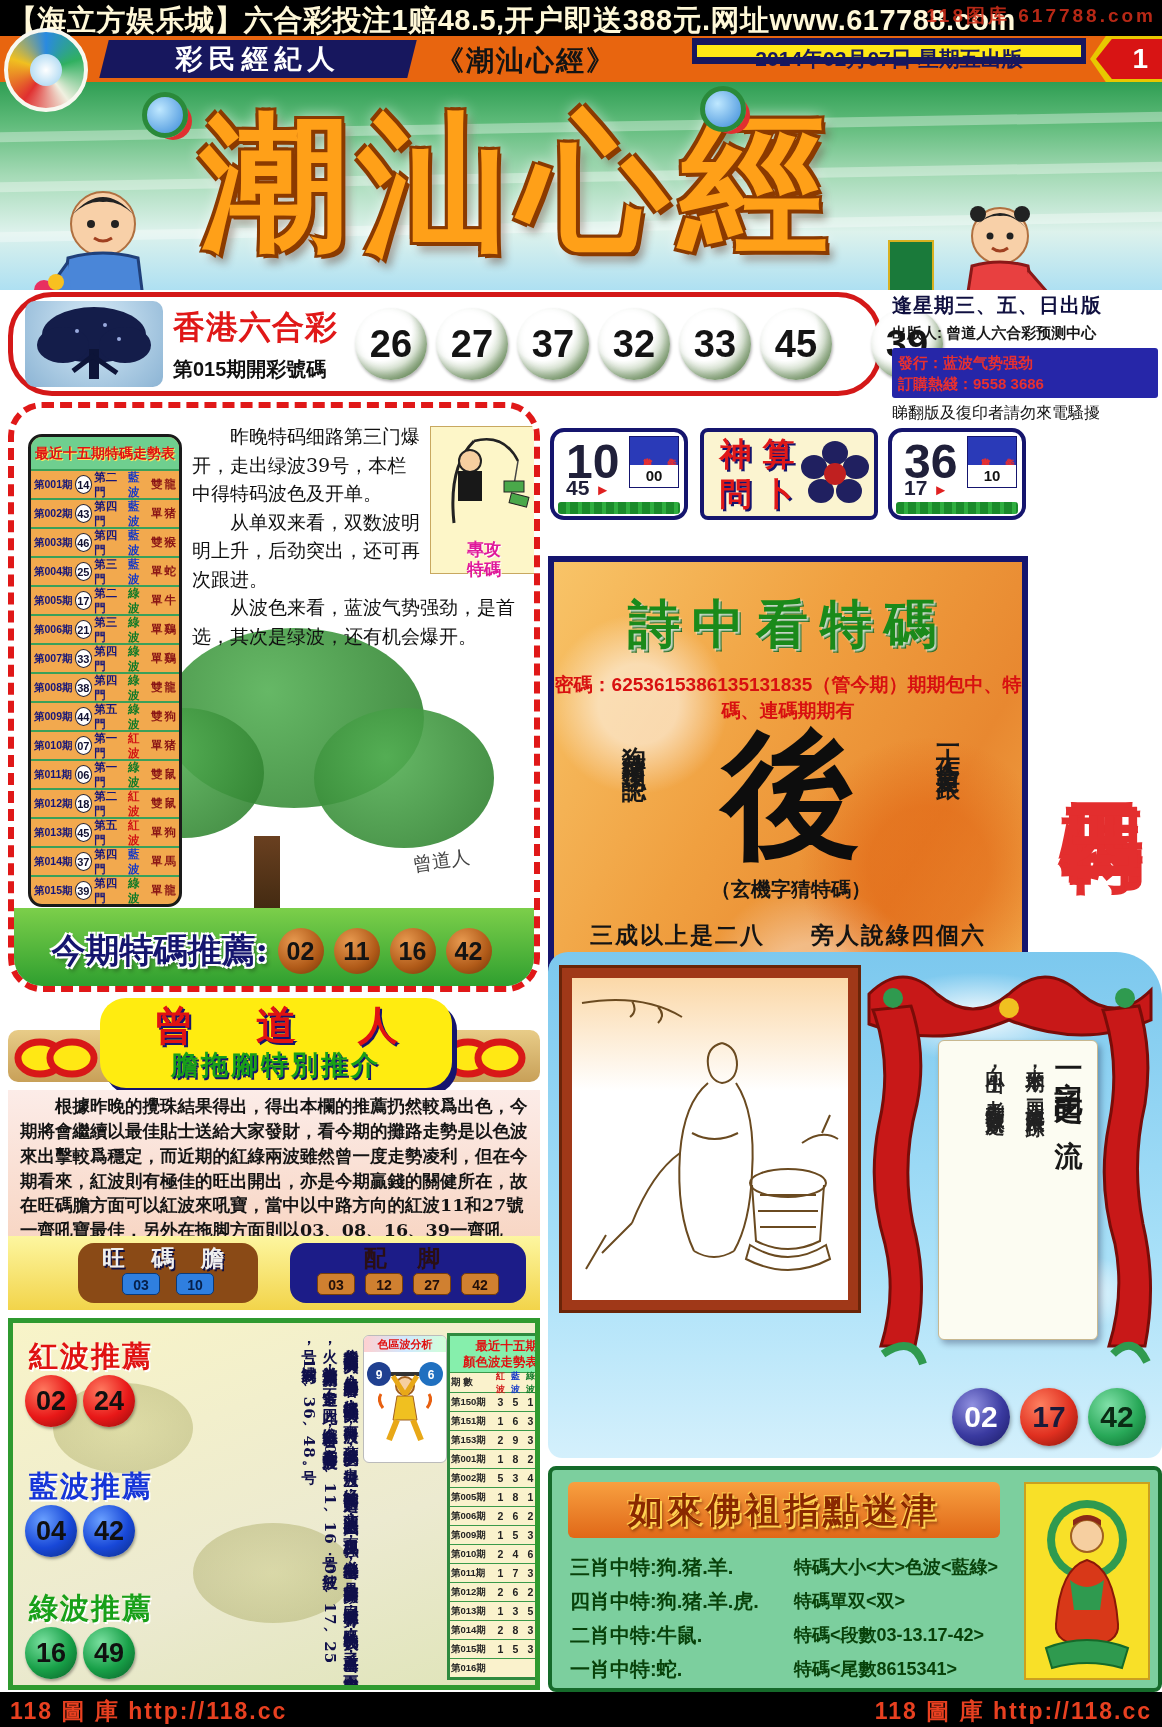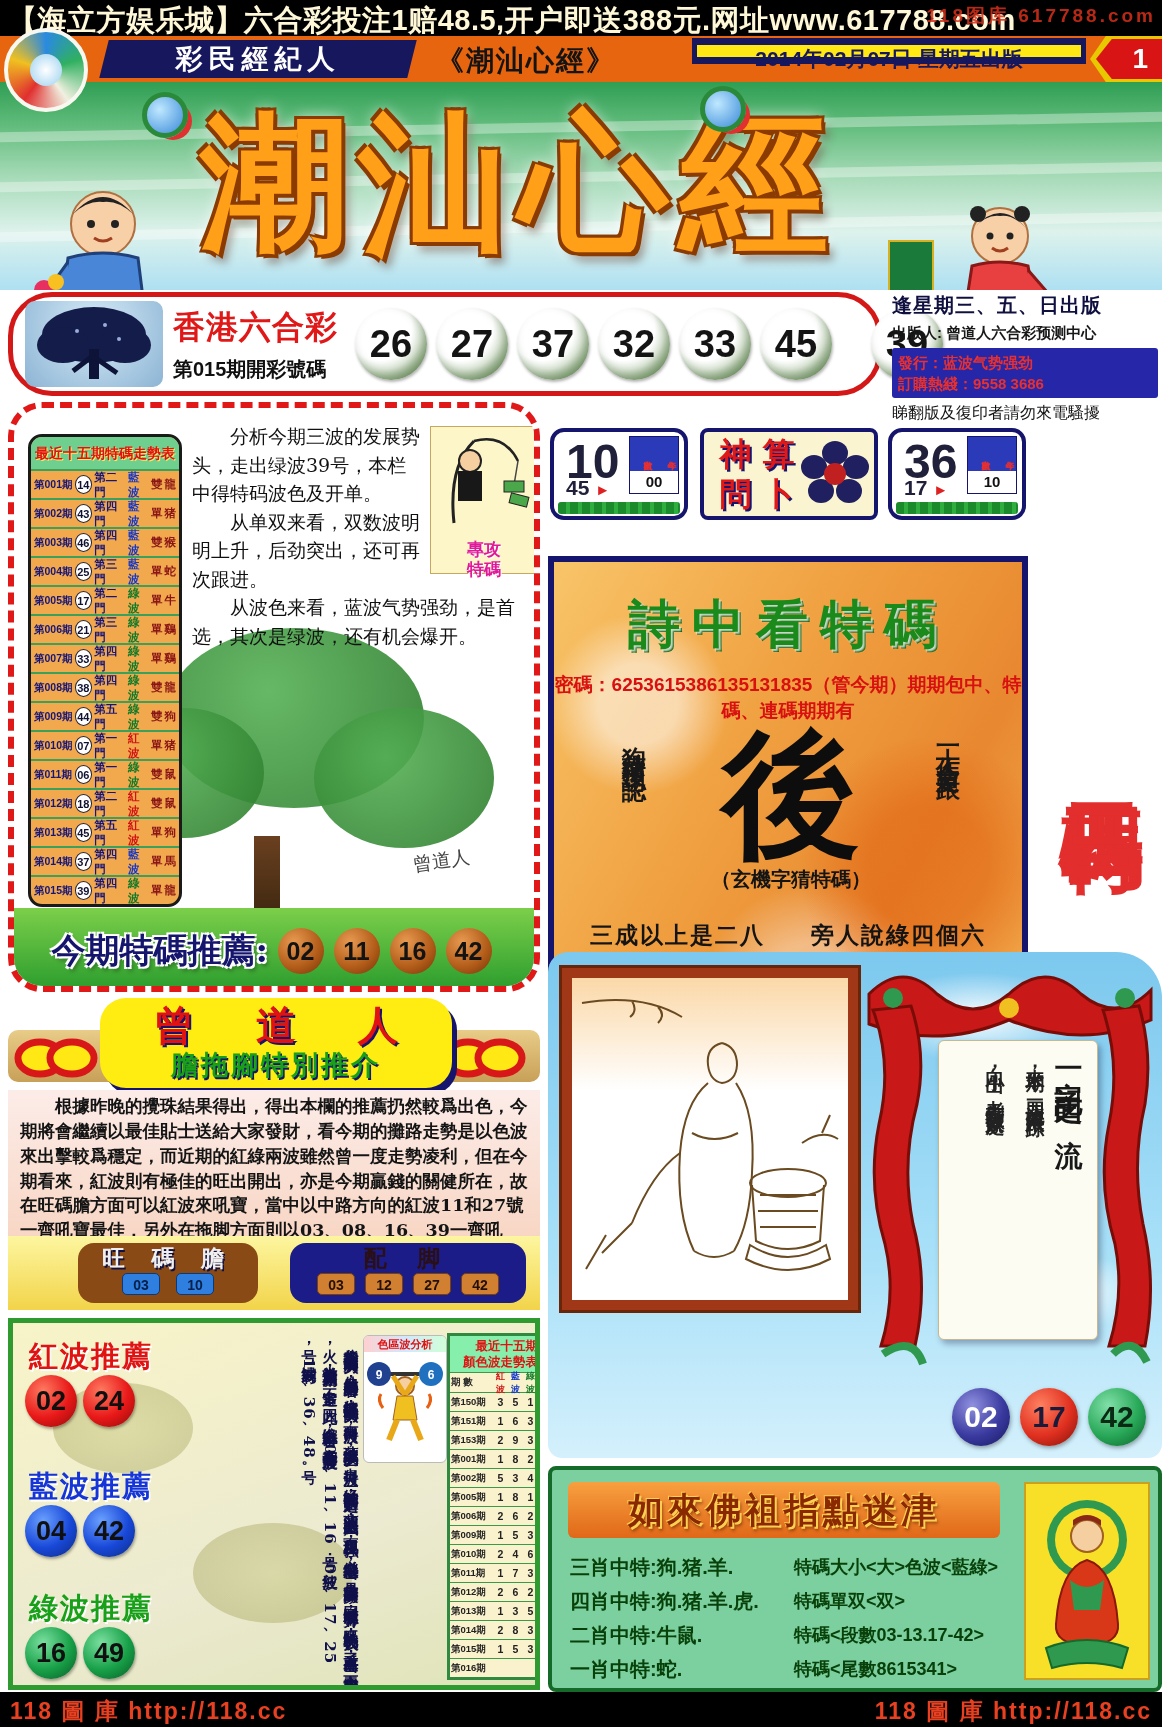--- a/index.html
+++ b/index.html
@@ -61,21 +61,21 @@
   .info-l2 { font-size:15px; font-weight:bold; color:#181818; margin-top:5px; }
   .info-blue { margin-top:5px; background:#2626a8; padding:4px 6px; border-radius:3px; }
   .info-blue div { color:#e83030; font-weight:bold; font-size:15px; line-height:21px; }
   .info-l4 { font-size:16px; font-weight:normal; color:#141414; margin-top:5px; }
 
   
   .stat-box { position:absolute; top:428px; width:138px; height:92px; background:#fff; border:4px solid #15156e; border-radius:14px; }
   .stat-big { position:absolute; left:12px; top:2px; font-size:48px; font-weight:bold; color:#20203a; }
   .stat-small { position:absolute; left:12px; bottom:16px; font-size:21px; font-weight:bold; color:#20203a; }
   .stat-small .hand { color:#e02020; font-size:15px; }
-  .stat-mini { position:absolute; right:5px; top:4px; width:50px; height:58px; border:1px solid #15156e; display:flex; flex-direction:column; }
+  .stat-mini { position:absolute; right:5px; top:4px; width:50px; height:52px; border:1px solid #15156e; display:flex; flex-direction:column; }
   .stat-mini .heads { display:flex; flex:1; }
   .stat-mini .heads div { flex:1; background:#2a3ab8; color:#e83030; font-size:9px; font-weight:bold;
     writing-mode:vertical-rl; text-align:center; line-height:12px; }
   .stat-mini .val { height:22px; background:#fff; color:#111; font-size:15px; font-weight:bold; text-align:center; line-height:22px; }
   .stat-strip { position:absolute; left:4px; right:4px; bottom:2px; height:12px; border-radius:3px;
     background:repeating-linear-gradient(90deg,#1a8a2a 0 8px,#2fae3f 8px 12px); }
   .oracle-box { position:absolute; left:700px; top:428px; width:178px; height:92px; background:#fbf4d0;
     border:4px solid #15156e; border-radius:8px; display:flex; align-items:center; }
   .oracle-grid { width:96px; display:grid; grid-template-columns:1fr 1fr; padding-left:10px; }
   .oracle-grid span { font-size:32px; font-weight:bold; color:#e01818; text-shadow:2px 2px 0 #15156e; line-height:40px; text-align:center; }
@@ -165,21 +165,21 @@
       radial-gradient(circle at 80% 60%, rgba(224,96,16,.5) 0 60px, rgba(224,96,16,0) 130px),
       radial-gradient(circle at 55% 85%, rgba(255,255,255,.4) 0 50px, rgba(255,255,255,0) 110px),
       linear-gradient(120deg,#f8c468,#f0a040 40%,#e88830 70%,#f4b050);
     overflow:hidden; }
   .poem-title { margin-top:28px; text-align:center; font-size:52px; font-weight:bold; color:#1a8a1a; letter-spacing:12px;
     font-family:"DejaVu Serif","Liberation Serif",serif; text-shadow:2px 2px 2px rgba(255,255,255,.8),3px 3px 0 #0a5a0a; }
   .poem-code { text-align:center; font-size:19px; font-weight:bold; color:#d81010; margin-top:12px; }
   .poem-mid { display:flex; justify-content:space-between; height:186px; margin-top:4px; padding:0 58px 0 64px; }
   .vtext { writing-mode:vertical-rl; font-family:"DejaVu Serif","Liberation Serif",serif; font-size:24px; font-weight:bold; color:#181818; letter-spacing:5px; }
   .big-char { font-size:138px; line-height:132px; font-weight:bold; color:#0d0d0d; font-family:"DejaVu Serif","Liberation Serif",serif; text-align:center; }
-  .big-caption { font-size:20px; font-weight:bold; color:#141414; text-align:center; margin-top:6px;
+  .big-caption { font-size:20px; font-weight:bold; color:#141414; text-align:center; margin-top:16px;
     font-family:"DejaVu Serif","Liberation Serif",serif; }
   .poem-cols { display:flex; justify-content:center; gap:46px; margin-top:4px; }
   .poem-col div { font-size:23px; font-weight:bold; color:#141414; line-height:1.5; letter-spacing:2px;
     font-family:"DejaVu Serif","Liberation Serif",serif; }
   .poem-hints { text-align:center; margin-top:6px; font-family:"DejaVu Serif","Liberation Serif",serif; }
   .poem-hints .h1 { font-size:16.5px; font-weight:bold; color:#141414; }
   .poem-hints .h2 { font-size:16.5px; font-weight:bold; color:#141414; margin-top:2px; }
   .cigar-man { position:absolute; right:6px; bottom:2px; }
   .red-overlay { position:absolute; left:1040px; top:520px; width:118px; height:446px; writing-mode:vertical-rl;
     font-size:84px; font-weight:bold; color:#e01818; opacity:.9; z-index:20; text-align:center;
@@ -501,21 +501,21 @@
           <path d="M40 14 Q70 6 84 34" stroke="#222" stroke-width="2.5" fill="none"></path>
           <line x1="84" y1="34" x2="80" y2="58" stroke="#444" stroke-width="1.5"></line>
           <rect x="70" y="54" width="20" height="11" fill="#4aa84a" stroke="#222"></rect>
           <rect x="76" y="68" width="18" height="10" fill="#4aa84a" stroke="#222" transform="rotate(14 85 73)"></rect>
           <circle cx="36" cy="34" r="11" fill="#f6cfa0" stroke="#222" stroke-width="2"></circle>
           <path d="M28 44 L20 92 M44 44 L52 92 M28 44 Q36 52 44 44 L46 70 L26 70 Z" fill="#181818"></path>
           <rect x="24" y="44" width="24" height="30" fill="#181818"></rect>
         </svg>
         <div class="fisher-label"><span>專攻</span><br><span>特碼</span></div>
       </div>
-    <p>分析今期三波的发展势头，走出绿波39号，本栏中得特码波色及开单。</p>
+    <p>昨晚特码细路第三门爆开，走出绿波39号，本栏中得特码波色及开单。</p>
         <p>从单双来看，双数波明明上升，后劲突出，还可再次跟进。</p>
         <p>从波色来看，蓝波气势强劲，是首选，其次是绿波，还有机会爆开。</p>
       </div>
 
     <div class="recommend">
       <span class="rec-label serif">今期特碼推薦:</span>
       <span id="recommend-balls"><span class="brown-ball">02</span><span class="brown-ball">11</span><span class="brown-ball">16</span><span class="brown-ball">42</span></span>
     </div>
     <div class="signature">曾道人</div>
   </div>

